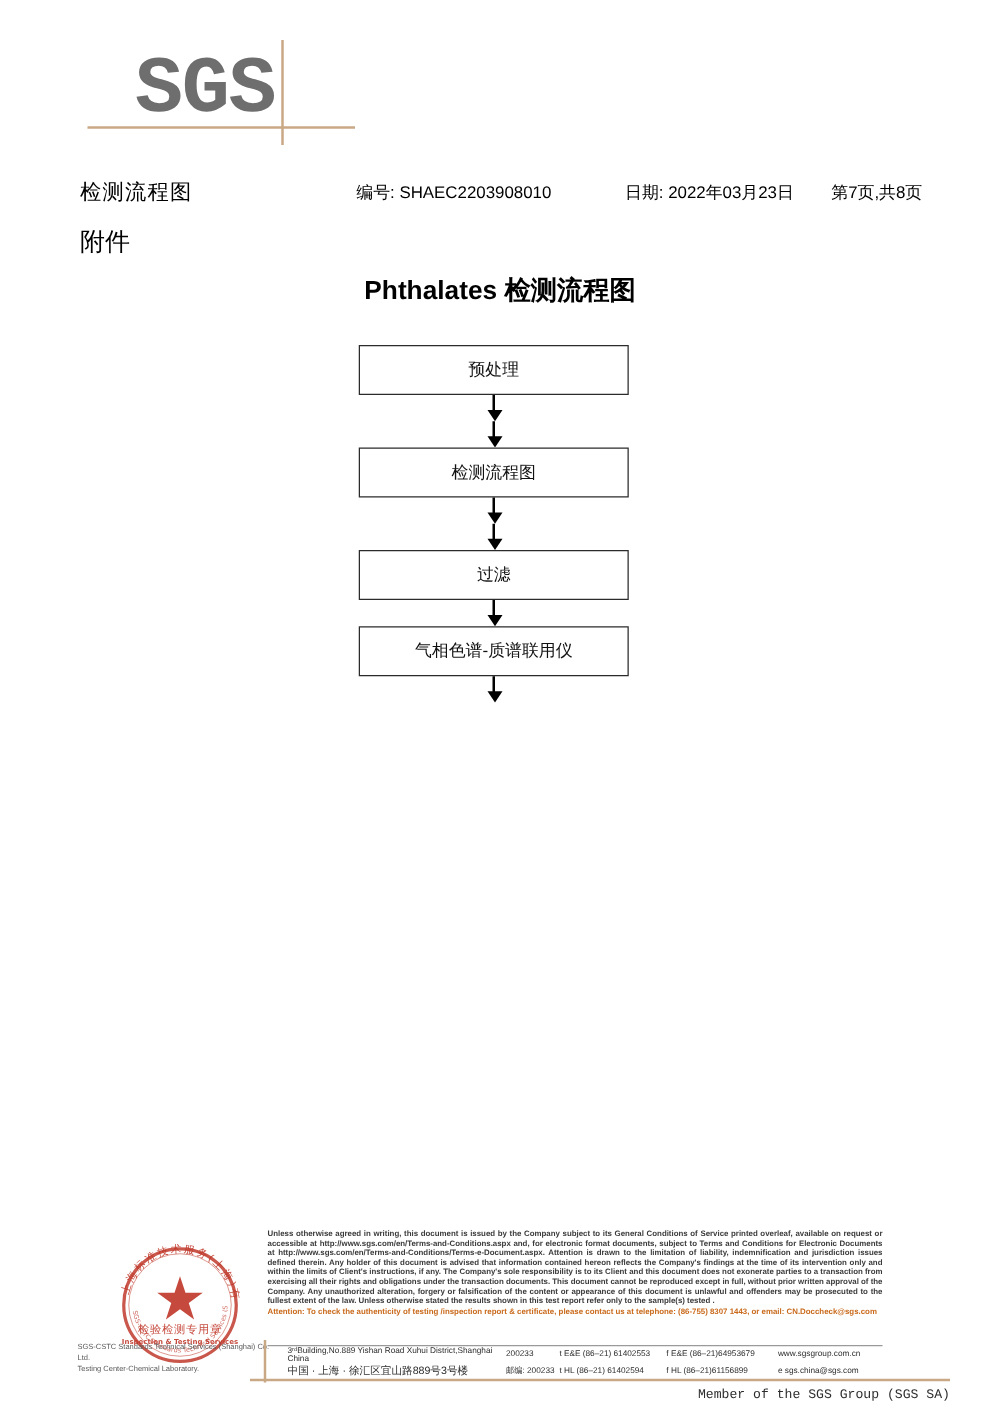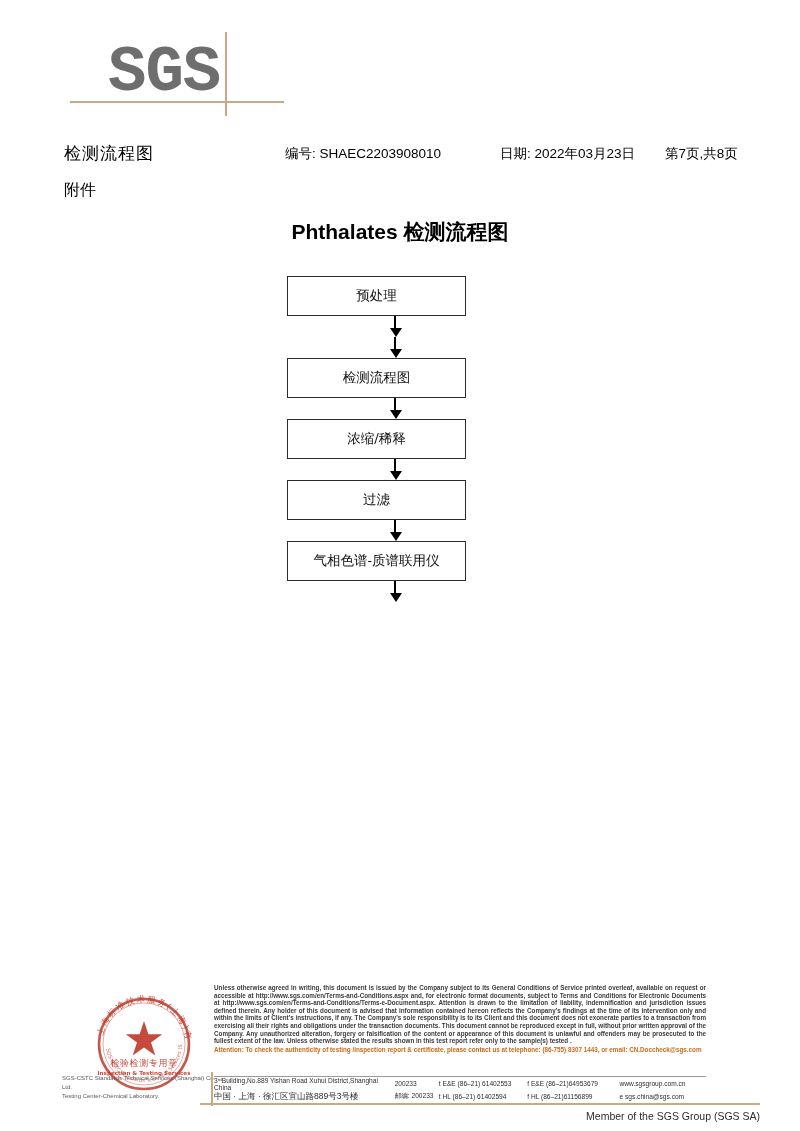--- a/index.html
+++ b/index.html
@@ -85,21 +85,21 @@
   .hdr-page {
     position: absolute;
     left: 665px;
     top: 3px;
     font-size: 13.5px;
   }
   .hdr-sub {
     position: absolute;
     left: 64px;
     top: 180px;
-    font-size: 16px;
+    font-size: 20px;
     text-align: right;
   }
 
   
   .flow-title {
     position: absolute;
     left: 0;
     top: 218px;
     width: 800px;
     text-align: center;
@@ -107,21 +107,21 @@
     font-weight: bold;
   }
   .flow {
     position: absolute;
     left: 287px;
     top: 276px;
     width: 216px;
   }
   .flow-box {
     position: relative;
-    width: 179px;
+    width: 216px;
     height: 40px;
     border: 1.4px solid #2b2b2b;
     box-sizing: border-box;
     background: #ffffff;
   }
   .flow-box span {
     position: absolute;
     left: 0;
     top: 0;
     width: 100%;
@@ -203,21 +203,21 @@
     top: 1077px;
     width: 492px;
     font-size: 6.6px;
     color: #2d2d2d;
   }
   .addr-row {
     display: flex;
     align-items: center;
     height: 13px;
   }
-  .addr-c1 { width: 188px; }
+  .addr-c1 { width: 188px; margin-left: 16px; }
   .addr-c2 { width: 46px; }
   .addr-c3 { width: 92px; }
   .addr-c4 { width: 96px; }
   .addr-c5 { width: 90px; }
   .addr-cn { font-size: 8.5px; }
   .addr-sep-top {
     position: absolute;
     left: 214px;
     top: 1076px;
     width: 492px;
@@ -241,20 +241,21 @@
     background: #c9a885;
   }
   .member {
     position: absolute;
     left: 0;
     top: 1110px;
     width: 760px;
     text-align: right;
     font-size: 10.5px;
     color: #2d2d2d;
+    font-family: Liberation Mono, monospace;
   }
 </style>
 </head>
 <body>
 
 <div class="page">
 
   <div class="logo-block">
     <div class="logo-text">SGS</div>
     <div class="logo-vline"></div>
@@ -287,23 +288,20 @@
       </div>
 
     <div class="flow-box">
       <span>检测流程图</span>
     </div>
     <div class="flow-arrow">
         <i></i>
         <b></b>
       </div>
 
-    <div class="flow-box">
-      <span>浓缩/稀释</span>
-    </div>
     <div class="flow-arrow">
         <i></i>
         <b></b>
       </div>
 
     <div class="flow-box">
       <span>过滤</span>
     </div>
     <div class="flow-arrow">
         <i></i>

